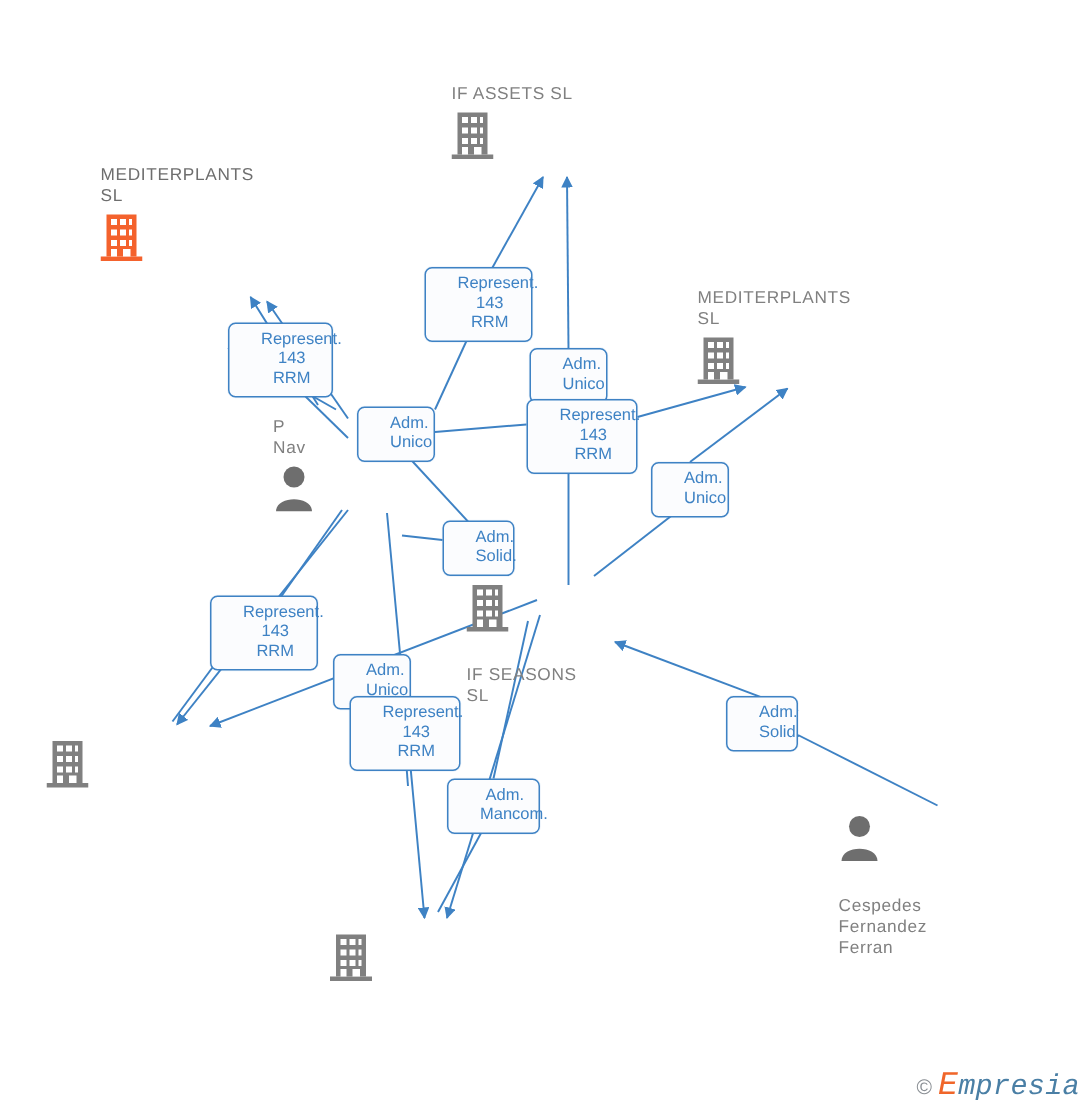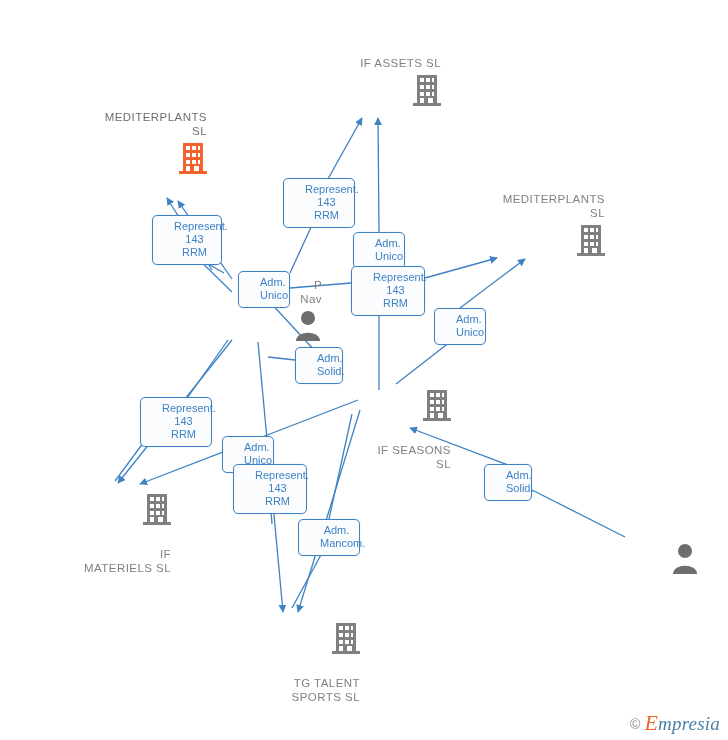--- a/index.html
+++ b/index.html
@@ -19,21 +19,21 @@
   }
   #edge-layer {
     position: absolute;
     left: 0;
     top: 0;
     width: 728px;
     height: 740px;
   }
   .node {
     position: absolute;
-    text-align: right;
+    text-align: left;
     width: 140px;
     margin-left: -70px;
   }
   .node .glyph {
     display: block;
     line-height: 0;
     height: 40px;
   }
   .node .glyph svg { display: inline-block; }
   .node-label {
@@ -77,21 +77,21 @@
     align-items: center;
     gap: 4px;
     font-size: 17px;
     line-height: 20px;
   }
   #watermark .copy {
     color: #8a8f94;
     font-size: 14px;
   }
   #watermark .brand {
-    font-family: Liberation Serif, serif;
+    font-family: Liberation Mono, monospace;
     font-style: italic;
     color: #4a7fa5;
     font-size: 19px;
     letter-spacing: 0.2px;
   }
   #watermark .brand .cap {
     color: #f0662a;
     font-size: 22px;
   }
 </style>
@@ -274,22 +274,20 @@
             <rect x="13" y="12" width="4" height="4"></rect>
             <rect x="19" y="12" width="2" height="4"></rect>
         <rect x="7" y="19" width="4" height="4"></rect>
             <rect x="13" y="19" width="4" height="4"></rect>
             <rect x="19" y="19" width="2" height="4"></rect>
         <rect x="7" y="25" width="4" height="5"></rect>
             <rect x="15" y="25" width="5" height="5"></rect>
       </g>
         </svg>
     </span>
-    <span class="node-label">IF
-MATERIELS  SL</span>
   </div>
 
   <div class="node" style="left:290px; top:621px;">
     <span class="glyph">
       <svg width="28" height="34" viewBox="0 0 28 34">
           <g fill="#808080">
         <rect x="4" y="2" width="20" height="28"></rect>
         <rect x="0" y="30" width="28" height="3"></rect>
       </g>
           <g fill="#ffffff">
@@ -300,33 +298,34 @@
             <rect x="13" y="12" width="4" height="4"></rect>
             <rect x="19" y="12" width="2" height="4"></rect>
         <rect x="7" y="19" width="4" height="4"></rect>
             <rect x="13" y="19" width="4" height="4"></rect>
             <rect x="19" y="19" width="2" height="4"></rect>
         <rect x="7" y="25" width="4" height="5"></rect>
             <rect x="15" y="25" width="5" height="5"></rect>
       </g>
         </svg>
     </span>
-    <span class="node-label">TG TALENT
-SPORTS  SL</span>
   </div>
 
   <div class="node" style="left:629px; top:542px;">
     <span class="glyph">
       <svg width="28" height="32" viewBox="0 0 28 32">
           <g fill="#6e6e6e">
         <circle cx="14" cy="9" r="7"></circle>
         <path d="M 2 32 C 2 21 26 21 26 32 Z"></path>
       </g>
         </svg>
     </span>
+    <span class="node-label">Cespedes
+Fernandez
+Ferran</span>
   </div>
 
   <div class="rel-box" style="left:152px; top:215px; width:70px;">Represent.
 143 RRM</div>
   <div class="rel-box" style="left:283px; top:178px; width:72px;">Represent.
 143 RRM</div>
   <div class="rel-box" style="left:238px; top:271px; width:52px;">Adm.
 Unico</div>
   <div class="rel-box" style="left:353px; top:232px; width:52px;">Adm.
 Unico</div>

